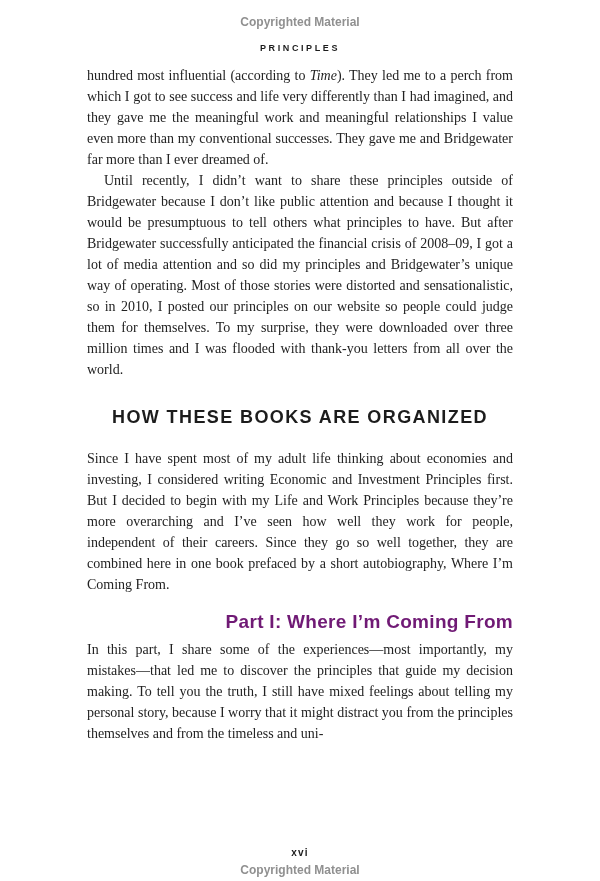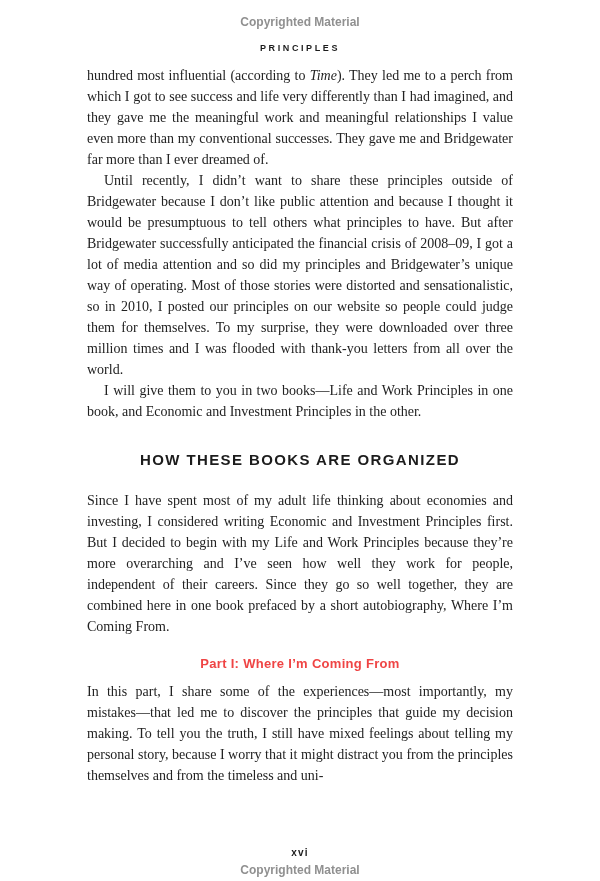--- a/index.html
+++ b/index.html
@@ -42,34 +42,34 @@
     text-align: justify;
     color: #222222;
   }
   .body-text p { text-align: justify; }
   p.indent { text-indent: 17px; }
   p.noindent { text-indent: 0; }
   .italic { font-style: italic; }
   .section-heading {
     font-family: "Liberation Sans", sans-serif;
     font-weight: 700;
-    font-size: 15px;
+    font-size: 18px;
     letter-spacing: 1.4px;
     text-align: center;
     color: #1c1c1c;
     margin-top: 27px;
     margin-bottom: 20px;
   }
   .part-heading {
     font-family: "Liberation Sans", sans-serif;
     font-weight: 700;
-    font-size: 13px;
+    font-size: 19px;
     letter-spacing: 0.3px;
-    text-align: center;
-    color: #ef4444;
+    text-align: right;
+    color: #701a75;
     margin-top: 16px;
     margin-bottom: 7px;
   }
   .footer {
     margin-top: auto;
     padding-bottom: 4px;
     text-align: center;
   }
   .page-number {
     font-family: "Liberation Sans", sans-serif;
@@ -88,21 +88,20 @@
   <div class="copyright top">Copyrighted Material</div>
 
   <div class="running-head">PRINCIPLES</div>
 
   <div class="body-text">
 
     <p class="noindent"><span>hundred most influential (according to </span><span class="italic">Time</span><span>). They led me to a perch from which I got to see success and life very differently than I had imagined, and they gave me the meaningful work and meaningful relationships I value even more than my conventional successes. They gave me and Bridgewater far more than I ever dreamed of.</span></p>
 
     <p class="indent">Until recently, I didn’t want to share these principles outside of Bridgewater because I don’t like public attention and because I thought it would be presumptuous to tell others what principles to have. But after Bridgewater successfully anticipated the financial crisis of 2008–09, I got a lot of media attention and so did my principles and Bridgewater’s unique way of operating. Most of those stories were distorted and sensationalistic, so in 2010, I posted our principles on our website so people could judge them for themselves. To my surprise, they were downloaded over three million times and I was flooded with thank-you letters from all over the world.</p>
 
-    <p class="indent">I will give them to you in two books—Life and Work Principles in one book, and Economic and Investment Principles in the other.</p>
 
     <h2 class="section-heading">HOW THESE BOOKS ARE ORGANIZED</h2>
 
     <p class="noindent">Since I have spent most of my adult life thinking about economies and investing, I considered writing Economic and Investment Principles first. But I decided to begin with my Life and Work Principles because they’re more overarching and I’ve seen how well they work for people, independent of their careers. Since they go so well together, they are combined here in one book prefaced by a short autobiography, Where I’m Coming From.</p>
 
     <h3 class="part-heading">Part I: Where I’m Coming From</h3>
 
     <p class="noindent">In this part, I share some of the experiences—most importantly, my mistakes—that led me to discover the principles that guide my decision making. To tell you the truth, I still have mixed feelings about telling my personal story, because I worry that it might distract you from the principles themselves and from the timeless and uni-</p>
 
   </div>

